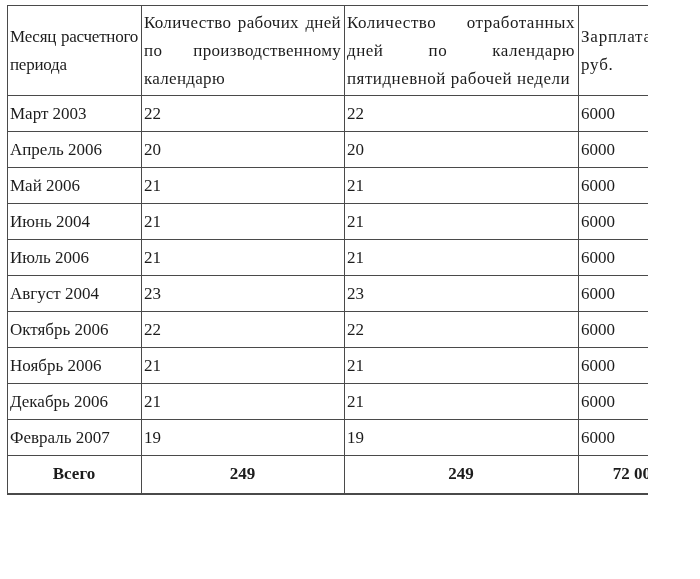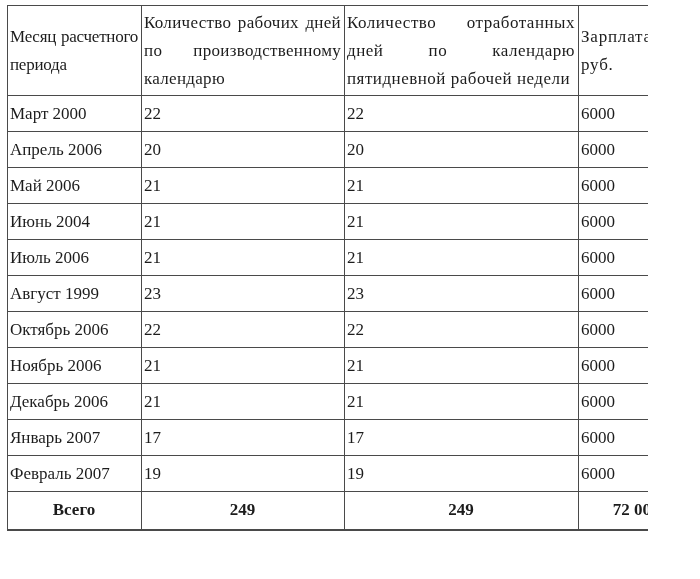--- a/index.html
+++ b/index.html
@@ -49,21 +49,21 @@
     <thead>
       <tr>
         <th class="c1">Месяц расчетного периода</th>
         <th class="c2">Количество рабочих дней по производственному календарю</th>
         <th class="c3">Количество отработанных дней по календарю пятидневной рабочей недели</th>
         <th class="c4">Зарплата, руб.</th>
       </tr>
     </thead>
     <tbody id="table-body">
         <tr>
-          <td>Март 2000</td>
+          <td>Март 2003</td>
           <td>22</td>
           <td>22</td>
           <td>6000</td>
         </tr>
         <tr>
           <td>Апрель 2006</td>
           <td>20</td>
           <td>20</td>
           <td>6000</td>
         </tr>
@@ -79,21 +79,21 @@
           <td>21</td>
           <td>6000</td>
         </tr>
         <tr>
           <td>Июль 2006</td>
           <td>21</td>
           <td>21</td>
           <td>6000</td>
         </tr>
         <tr>
-          <td>Август 1999</td>
+          <td>Август 2004</td>
           <td>23</td>
           <td>23</td>
           <td>6000</td>
         </tr>
         <tr>
           <td>Октябрь 2006</td>
           <td>22</td>
           <td>22</td>
           <td>6000</td>
         </tr>
@@ -103,26 +103,20 @@
           <td>21</td>
           <td>6000</td>
         </tr>
         <tr>
           <td>Декабрь 2006</td>
           <td>21</td>
           <td>21</td>
           <td>6000</td>
         </tr>
         <tr>
-          <td>Январь 2007</td>
-          <td>17</td>
-          <td>17</td>
-          <td>6000</td>
-        </tr>
-        <tr>
           <td>Февраль 2007</td>
           <td>19</td>
           <td>19</td>
           <td>6000</td>
         </tr>
         <tr class="total">
           <td>Всего</td>
           <td>249</td>
           <td>249</td>
           <td>72 000</td>

